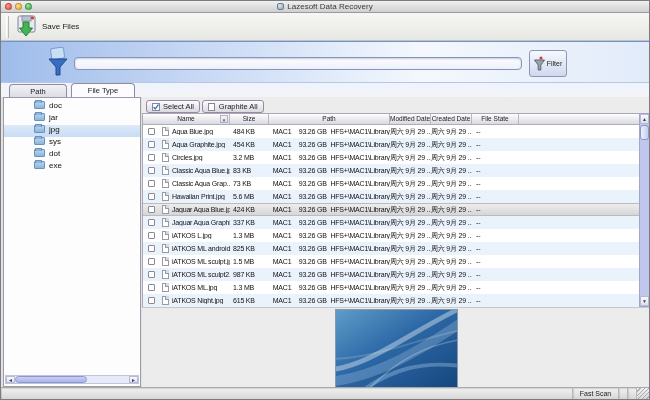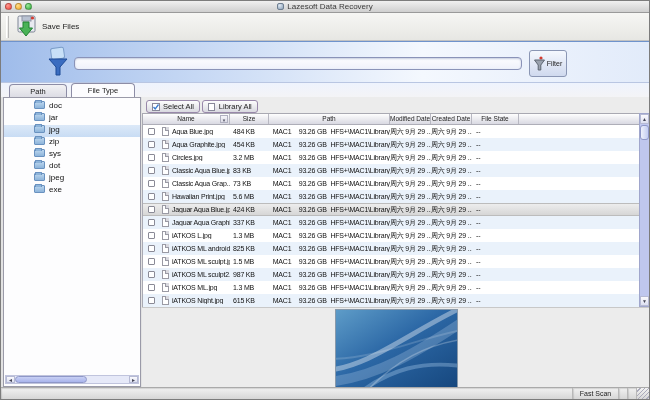--- a/index.html
+++ b/index.html
@@ -164,39 +164,31 @@
         <div class="s-item odd">
           <span class="folder"></span>
           <span>jar</span>
         </div>
 
         <div class="s-item even selected">
           <span class="folder"></span>
           <span>jpg</span>
         </div>
 
+
+        <div class="s-item odd">
+          <span class="folder"></span>
+          <span>sys</span>
+        </div>
+
         <div class="s-item even">
           <span class="folder"></span>
-          <span>zip</span>
-        </div>
-
-        <div class="s-item odd">
-          <span class="folder"></span>
-          <span>sys</span>
-        </div>
-
-        <div class="s-item even">
-          <span class="folder"></span>
           <span>dot</span>
         </div>
 
-        <div class="s-item odd">
-          <span class="folder"></span>
-          <span>jpeg</span>
-        </div>
 
         <div class="s-item even">
           <span class="folder"></span>
           <span>exe</span>
         </div>
       </div>
     <div id="side-hscroll">
       <span class="hs-arrow">◄</span>
       <span class="hs-track">
           <span class="hs-thumb"></span>
@@ -216,21 +208,21 @@
             </svg>
         </span>
         <span>Select All</span>
       </div>
       <div class="sel-btn">
         <span class="mini-ico">
           <svg width="7" height="8" viewBox="0 0 7 8">
               <rect x="0.5" y="0.5" width="6" height="7" fill="#fff" stroke="#889"></rect>
             </svg>
         </span>
-        <span>Library All</span>
+        <span>Graphite All</span>
       </div>
     </div>
 
     <div id="table">
       <div id="thead">
         <span class="hcell h-name"><span>Name</span><span class="sortbox">▾</span></span>
         <span class="hcell h-size">Size</span>
         <span class="hcell h-path">Path</span>
         <span class="hcell h-mod">Modified Date</span>
         <span class="hcell h-cre">Created Date</span>

